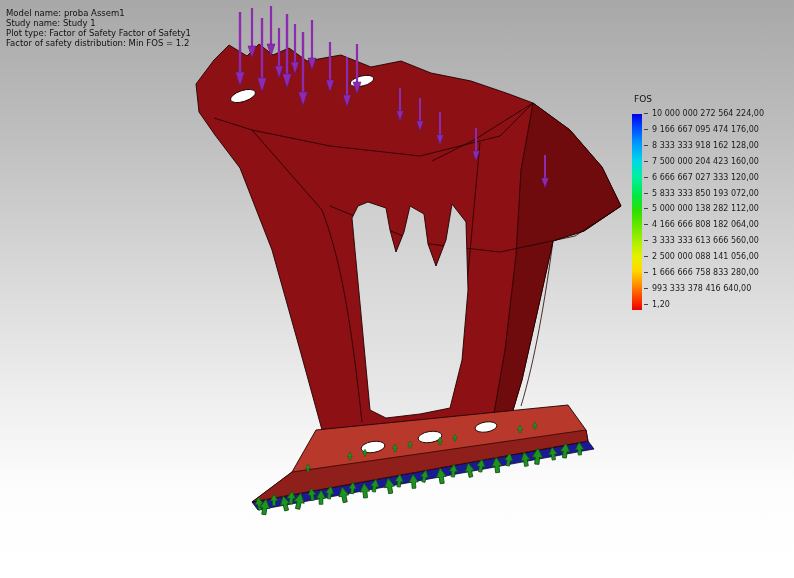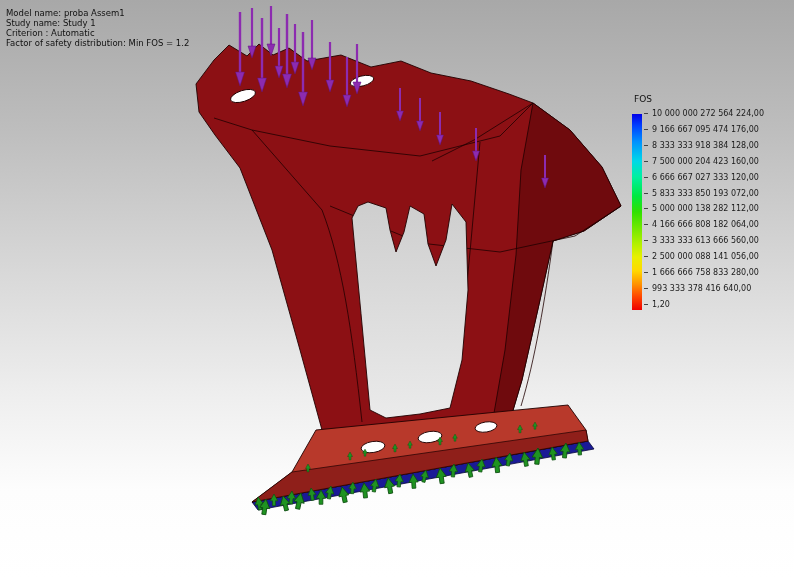--- a/index.html
+++ b/index.html
@@ -163,40 +163,40 @@
       <use href="#fix" transform="translate(440,437) scale(0.6)"></use>
       <use href="#fix" transform="translate(455,434) scale(0.55)"></use>
       <use href="#fix" transform="translate(520,425) scale(0.6)"></use>
       <use href="#fix" transform="translate(535,422) scale(0.55)"></use>
     </g>
   </svg>
 
   <div class="annotations">
     <div>Model name: proba Assem1</div>
     <div>Study name: Study 1</div>
-    <div>Criterion : Automatic</div>
+    <div>Plot type: Factor of Safety Factor of Safety1</div>
     <div>Factor of safety distribution: Min FOS = 1.2</div>
   </div>
 
   <div class="legend">
     <div class="legend-title">FOS</div>
     <div class="legend-body">
       <div class="legend-bar"></div>
       <div class="legend-labels">
         <div class="legend-label">
             <span class="tick"></span>
             <span>10 000 000 272 564 224,00</span>
           </div>
         <div class="legend-label">
             <span class="tick"></span>
             <span>9 166 667 095 474 176,00</span>
           </div>
         <div class="legend-label">
             <span class="tick"></span>
-            <span>8 333 333 918 384 128,00</span>
+            <span>8 333 333 918 162 128,00</span>
           </div>
         <div class="legend-label">
             <span class="tick"></span>
             <span>7 500 000 204 423 160,00</span>
           </div>
         <div class="legend-label">
             <span class="tick"></span>
             <span>6 666 667 027 333 120,00</span>
           </div>
         <div class="legend-label">

